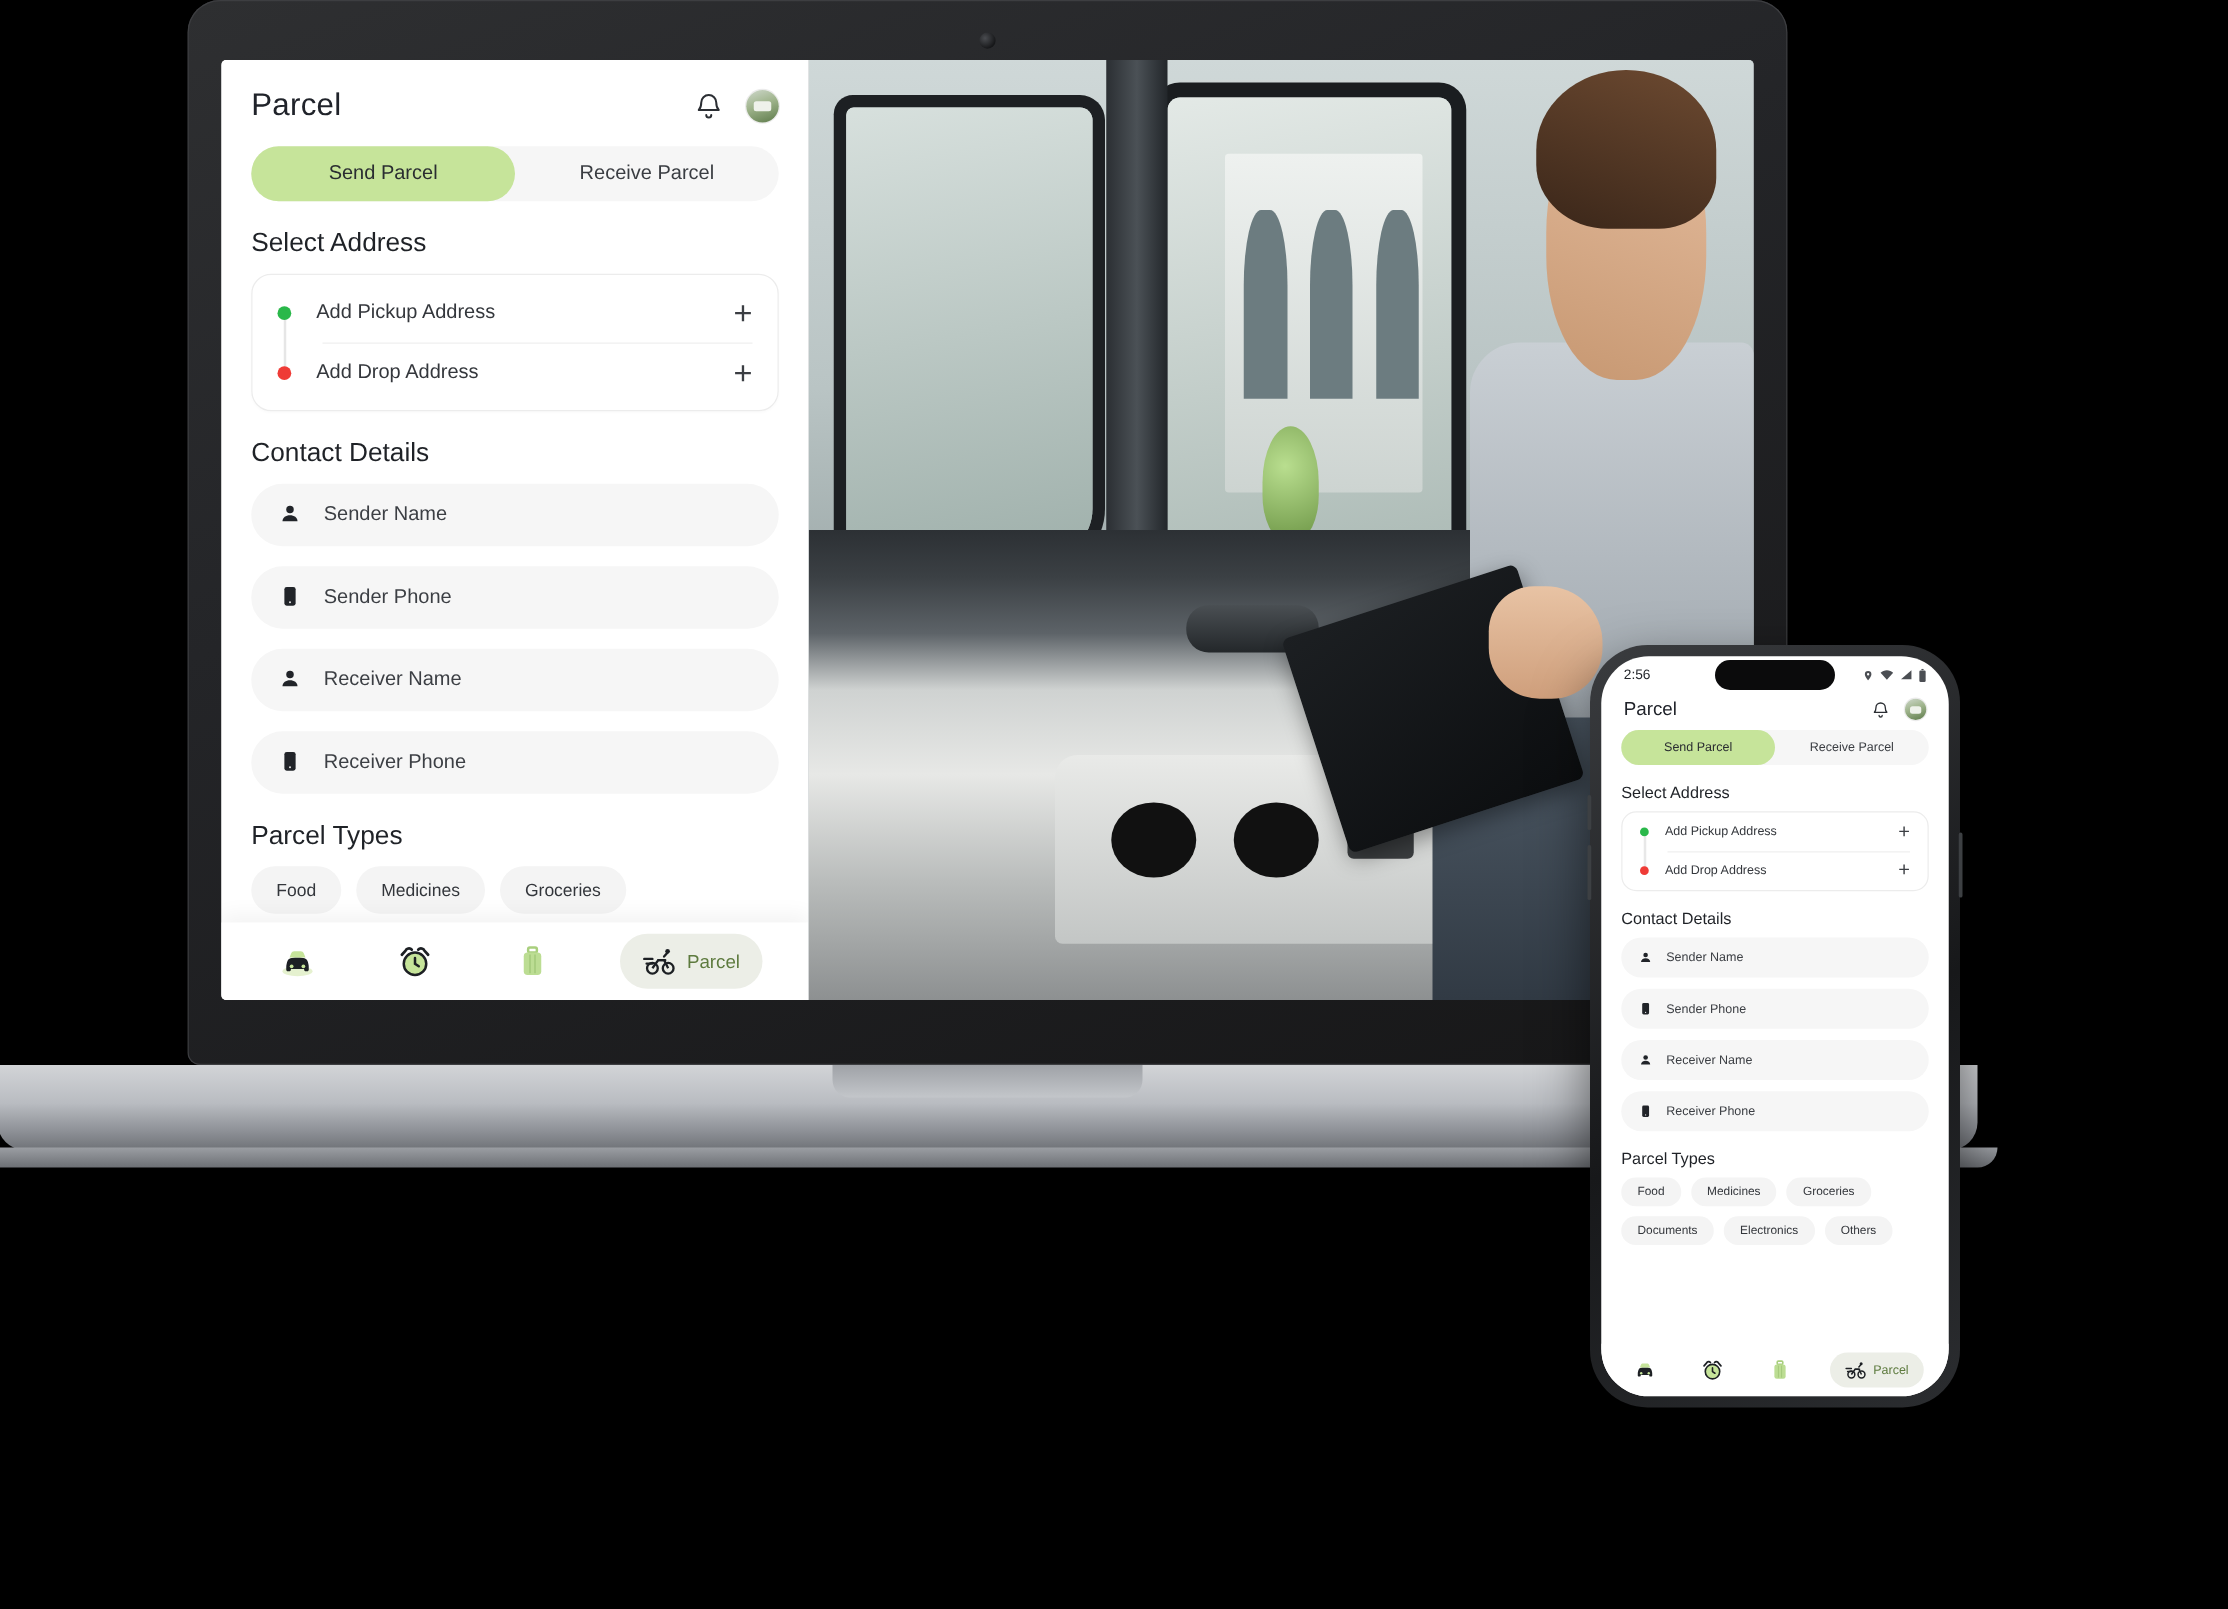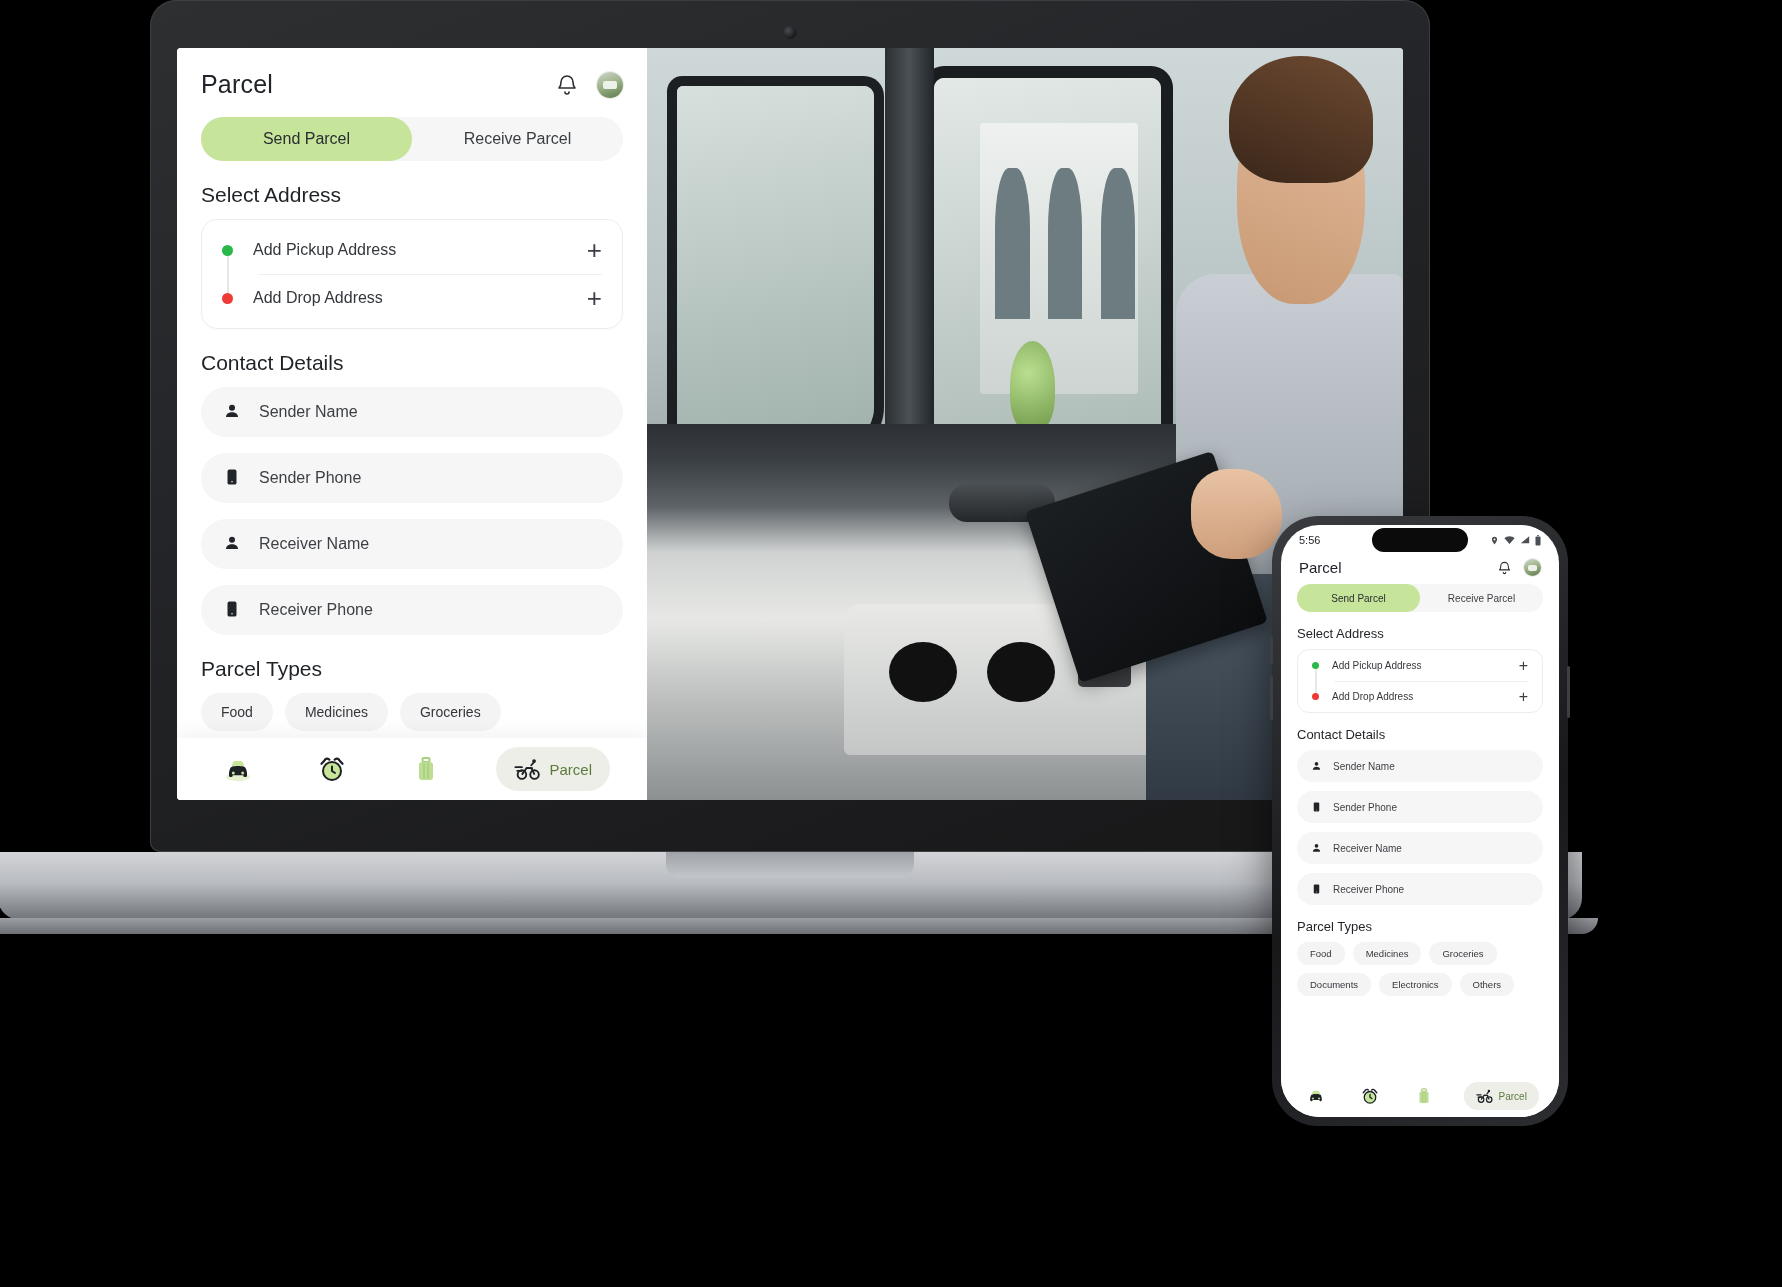--- a/index.html
+++ b/index.html
@@ -356,21 +356,21 @@
   <div class="phone">
     <div class="phone-frame">
       <div class="p-btn-l1"></div>
       <div class="p-btn-l2"></div>
       <div class="p-btn-r"></div>
     </div>
     <div class="phone-notch"></div>
     <div class="phone-screen">
 
       <div class="status">
-        <span>5:56</span>
+        <span>2:56</span>
         <span class="status-icons">
           <svg width="9" height="11" viewBox="0 0 24 24" fill="#4b4e53">
               <path d="M12 2a7 7 0 0 0-7 7c0 5 7 13 7 13s7-8 7-13a7 7 0 0 0-7-7zm0 9.5A2.5 2.5 0 1 1 12 6.5a2.5 2.5 0 0 1 0 5z"></path>
             </svg>
           <svg width="11" height="10" viewBox="0 0 24 20" fill="#4b4e53">
               <path d="M12 18.5 23 6.2C20 3.4 16.2 1.9 12 1.9S4 3.4 1 6.2z"></path>
             </svg>
           <svg width="10" height="10" viewBox="0 0 24 24" fill="#4b4e53">
               <path d="M2 20h20L22 3z"></path>
             </svg>

